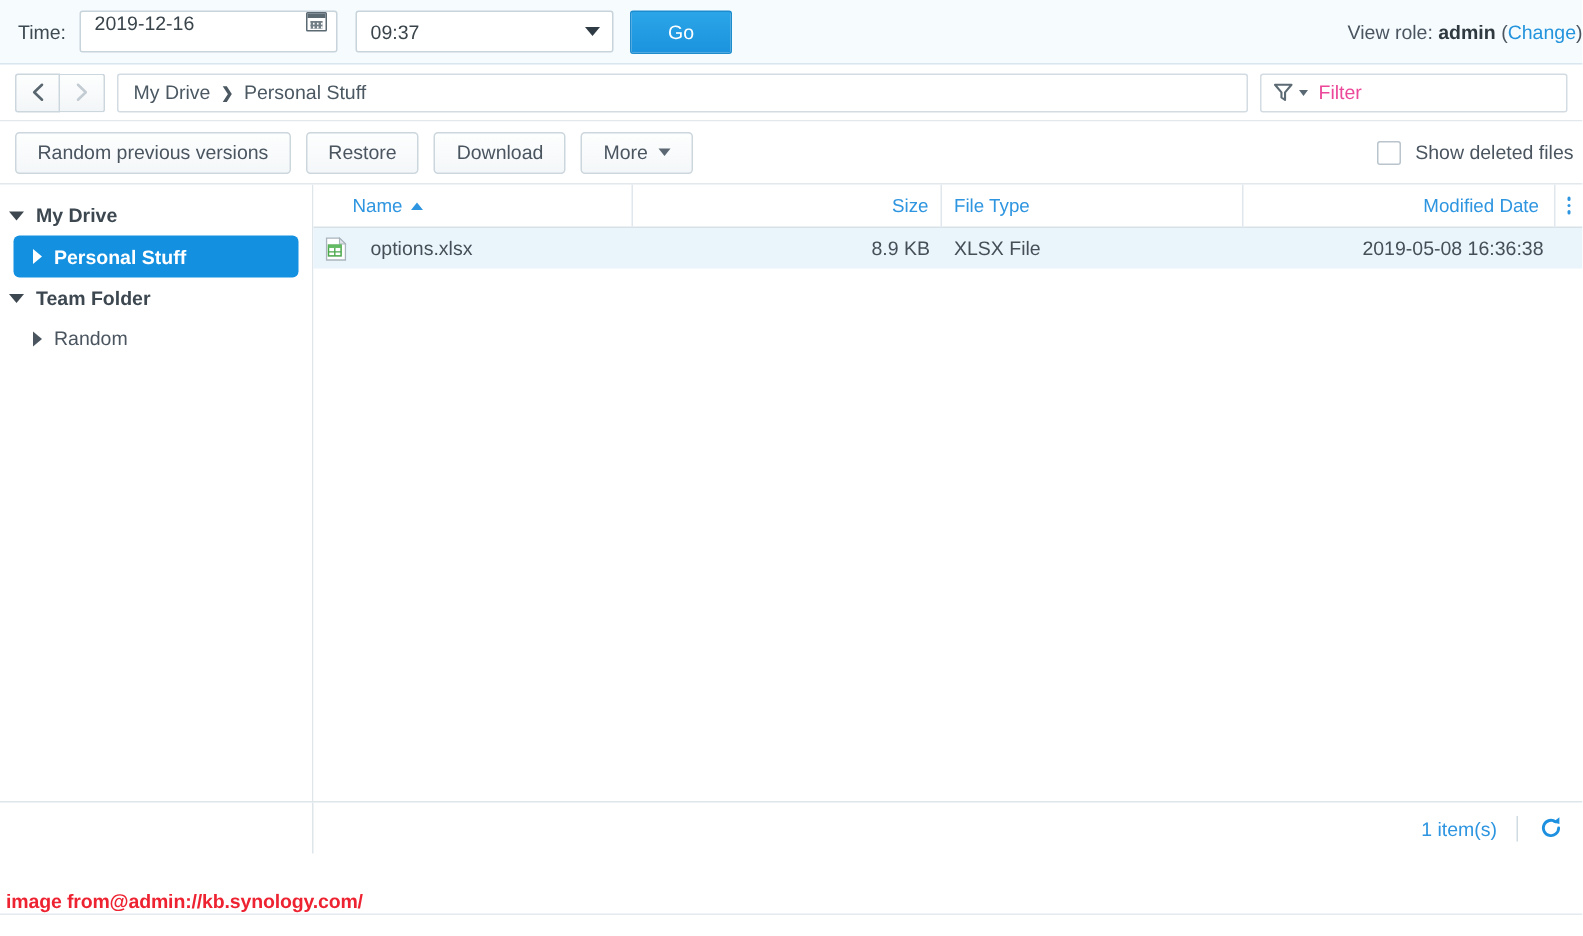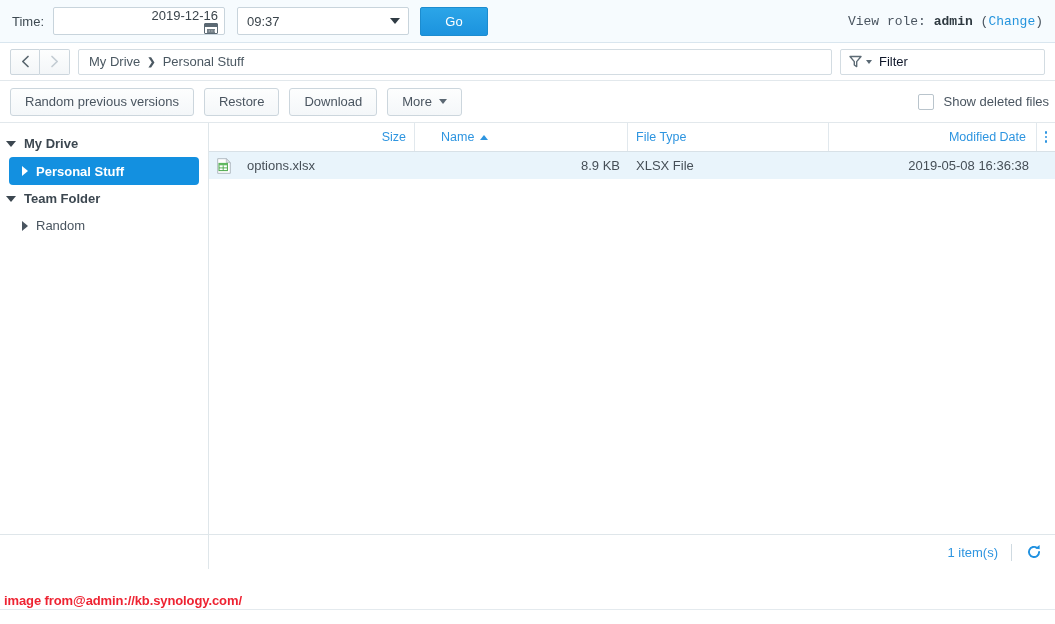--- a/index.html
+++ b/index.html
@@ -112,24 +112,23 @@
     font-size: 13px;
     color: #3e4a52;
     margin-right: 9px;
   }
   .date-field {
     width: 172px; height: 28px;
     background: #ffffff;
     border: 1px solid #c8d4dc;
     border-radius: 2px;
     display: flex;
-    align-items: flex-end;
+    align-items: flex-start;
     padding: 0 6px 0 9px;
     position: relative;
-    flex-direction: column;
   }
   .date-field .val {
     font-size: 13px;
     color: #3a444b;
     flex: 1;
   }
   .cal-icon {
     width: 14px; height: 13px;
     border: 1.4px solid #5b6973;
     border-radius: 1px;
@@ -183,25 +182,24 @@
     border-radius: 2px;
     color: #ffffff;
     font-size: 13px;
     display: flex;
     align-items: center;
     justify-content: center;
     cursor: default;
   }
   .viewrole {
     position: absolute;
-    right: 12px;
+    right: 0;
     font-size: 13px;
     color: #4a5560;
     white-space: nowrap;
-    font-family: Liberation Mono, monospace;
   }
   .viewrole b { color: #2e3940; }
   .viewrole a { color: #2494dd; text-decoration: none; }
 
   
   .navbar {
     height: 38px;
     background: #ffffff;
     border-bottom: 1px solid #e2e8ec;
     display: flex;
@@ -262,21 +260,21 @@
   }
   .funnel svg { display: block; }
   .mini-caret {
     width: 0; height: 0;
     border-left: 3.5px solid transparent;
     border-right: 3.5px solid transparent;
     border-top: 4.5px solid #596873;
   }
   .filter-ph {
     font-size: 13px;
-    color: #0f172a;
+    color: #ec4899;
     margin-left: 3px;
   }
 
   
   .toolbar {
     height: 42px;
     background: #ffffff;
     border-bottom: 1px solid #e2e8ec;
     display: flex;
     align-items: center;
@@ -601,26 +599,26 @@
       </div>
       <div class="tree-row child">
         <span class="tri-right"></span>
         <span>Random</span>
       </div>
     </div>
 
     <div class="content">
 
       <div class="thead">
-        <div class="th size">
-          <span>Size</span>
-        </div>
         <div class="th name">
           <span>Name</span>
           <span class="sort-asc"></span>
+        </div>
+        <div class="th size">
+          <span>Size</span>
         </div>
         <div class="th ftype">
           <span>File Type</span>
         </div>
         <div class="th mdate">
           <span>Modified Date</span>
         </div>
         <div class="th kebab">
           <span class="kebab-dots">
               <i></i>

